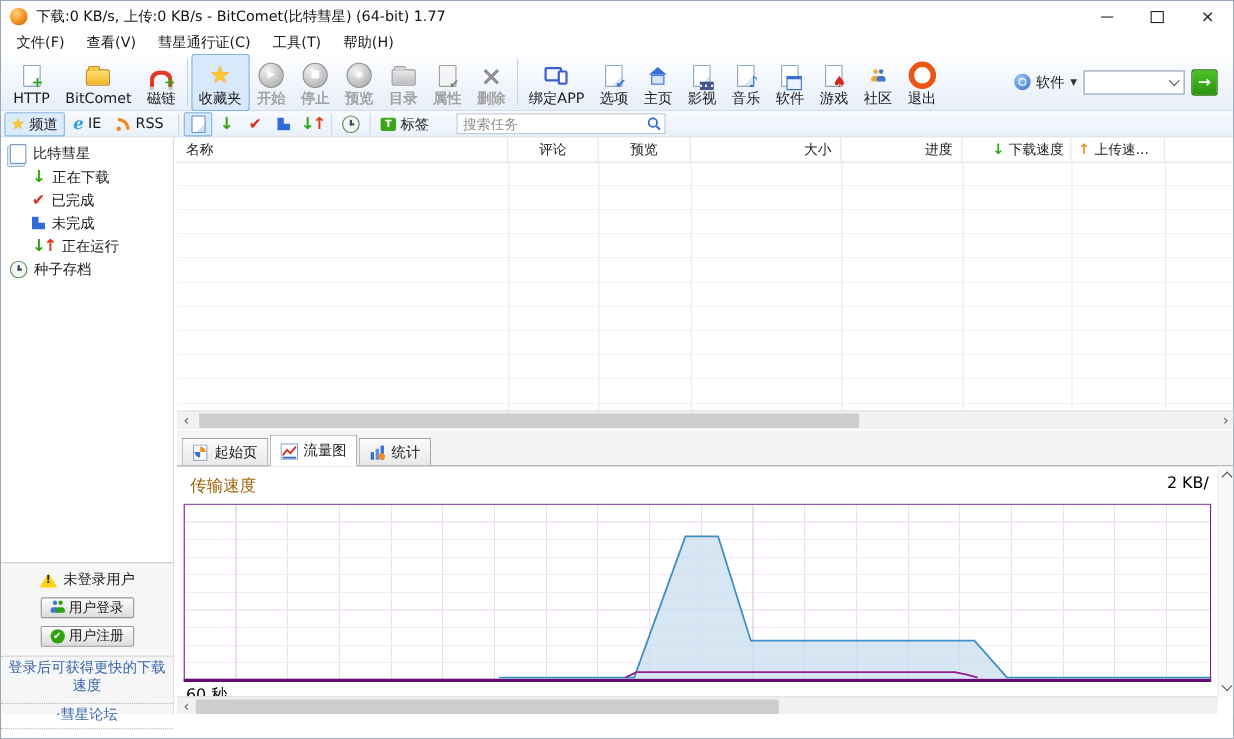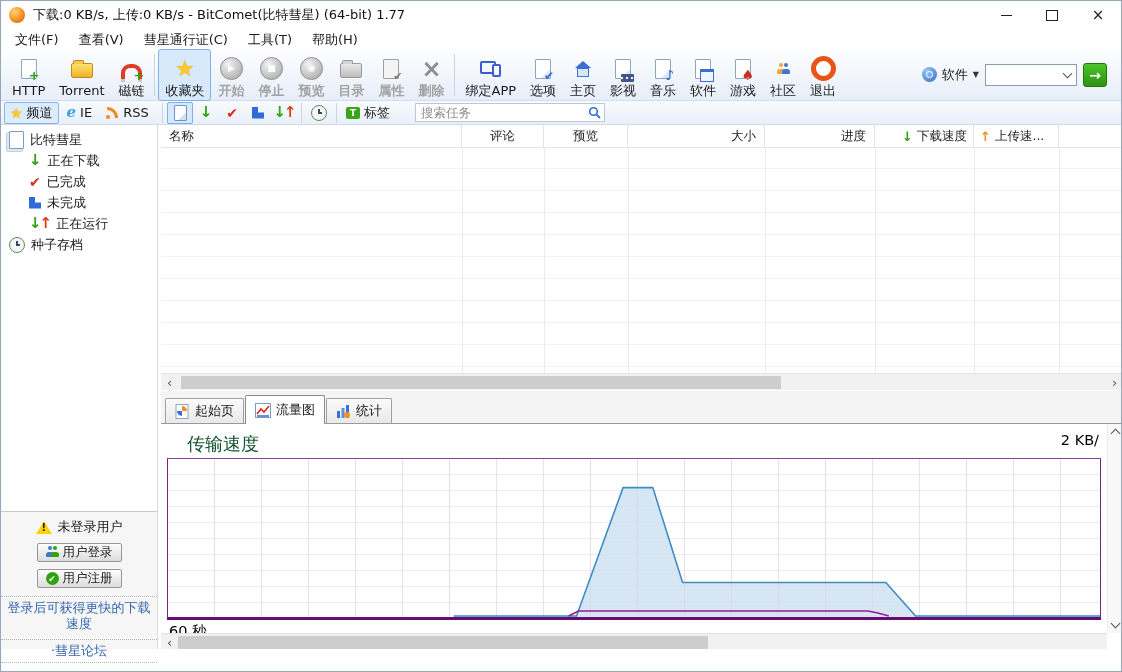--- a/index.html
+++ b/index.html
@@ -9,21 +9,21 @@
   .titlebar{position:absolute;left:0;top:0;width:100%;height:28px;display:flex;align-items:center;background:#fff;}
   .applogo{width:16px;height:16px;border-radius:50%;background:radial-gradient(circle at 35% 30%,#ffd27a,#f59020 55%,#c8490a);margin:0 8px 0 8px;}
   .title-text{font-size:13px;color:#111;}
   .wincontrols{margin-left:auto;display:flex;height:100%;}
   .winbtn{width:46px;height:100%;display:flex;align-items:center;justify-content:center;}
   .ic-min{width:11px;height:1px;background:#222;}
   .ic-max{width:10px;height:9px;border:1px solid #222;}
   .ic-close{font-size:15px;color:#222;line-height:1;}
 
   
-  .menubar{position:absolute;left:0;top:28px;width:100%;height:20px;display:flex;align-items:flex-end;background:#fff;padding-left:4px;box-sizing:border-box;}
+  .menubar{position:absolute;left:0;top:28px;width:100%;height:20px;display:flex;align-items:center;background:#fff;padding-left:4px;box-sizing:border-box;}
   .menuitem{padding:0 10px;font-size:13px;}
 
   
   .toolbar{position:absolute;left:0;top:48px;width:100%;height:52px;background:linear-gradient(#fdfeff,#e7eef9);border-bottom:1px solid #d2dcec;display:flex;align-items:center;padding:0 4px;box-sizing:border-box;}
   .tbtn{display:flex;flex-direction:column;align-items:center;justify-content:flex-end;height:46px;padding:2px 6px;border:1px solid transparent;border-radius:3px;gap:2px;}
   .tbtn .tlabel{font-size:13px;line-height:14px;white-space:nowrap;}
   .tbtn.sel{background:#d7e9fb;border-color:#7fb2e5;}
   .tbtn.dis .tlabel{color:#a3a3a3;font-weight:bold;}
   .ticon{height:26px;min-width:26px;display:flex;align-items:center;justify-content:center;position:relative;}
   .tsep{width:1px;height:42px;background:#c9d4e4;margin:0 3px;}
@@ -118,21 +118,21 @@
   .sarrow{position:absolute;top:0;width:17px;height:16px;display:flex;align-items:center;justify-content:center;color:#555;font-size:13px;}
   .sthumb{position:absolute;top:2px;height:13px;background:#cdcdcd;border-radius:1px;}
 
   
   .tabbar{position:absolute;left:160px;top:390px;width:962px;height:32px;background:#f4f4f4;display:flex;align-items:flex-end;padding-left:4px;box-sizing:border-box;}
   .tab{display:flex;align-items:center;gap:5px;height:25px;padding:0 9px;border:1px solid #a0a0a0;border-bottom:none;border-radius:2px 2px 0 0;background:linear-gradient(#fafafa,#e9e9e9);font-size:13px;margin-right:1px;box-sizing:border-box;margin-top:16px;}
   .tab.active{background:#fff;height:29px;position:relative;z-index:3;margin-bottom:-1px;border-color:#8a8a8a;}
 
   
   .graphpanel{position:absolute;left:160px;top:422px;width:962px;height:226px;background:#fff;border-top:1px solid #9a9a9a;box-sizing:border-box;z-index:2;}
-  .gtitle{position:absolute;left:26px;top:8px;font-size:18px;color:#14532d;}
+  .gtitle{position:absolute;left:12px;top:8px;font-size:15px;color:#a16207;}
   .gmax{position:absolute;right:24px;top:8px;font-size:14.5px;color:#000;}
   .gbox{position:absolute;left:6px;top:34px;width:934px;height:162px;border:1px solid #7b2082;border-bottom:3px solid #650d72;border-top-color:#8a44a0;box-sizing:border-box;
         background-image:repeating-linear-gradient(to right,transparent 0 46px,#eeddf0 46px 47px),repeating-linear-gradient(to bottom,transparent 0 15px,#f4e8f5 15px 16px);}
   .gbox svg{position:absolute;left:0;top:0;width:100%;height:100%;}
   .gxlabel{position:absolute;left:8px;top:198px;font-size:14.5px;color:#000;}
   .ghscroll{position:absolute;left:0;bottom:0;height:16px;right:16px;background:#f1f1f1;border-top:1px solid #e0e0e0;box-sizing:border-box;}
   .gvscroll{position:absolute;right:0;top:0;bottom:16px;width:16px;background:#f8f8f8;border-left:1px solid #ececec;box-sizing:border-box;}
   .vchev{position:absolute;left:4px;}
 
   
@@ -179,21 +179,21 @@
           <span class="page">
             <span class="ov plus">+</span>
           </span>
         </span>
       <span class="tlabel">HTTP</span>
     </div>
     <div class="tbtn">
       <span class="ticon">
           <span class="folder"></span>
         </span>
-      <span class="tlabel">Torrent</span>
+      <span class="tlabel">BitComet</span>
     </div>
     <div class="tbtn">
       <span class="ticon">
           <span class="magnet"></span>
           <span class="ov plus" style="position:absolute;right:0;bottom:0;">+</span>
         </span>
       <span class="tlabel">磁链</span>
     </div>
     <div class="tsep"></div>
     <div class="tbtn sel">

